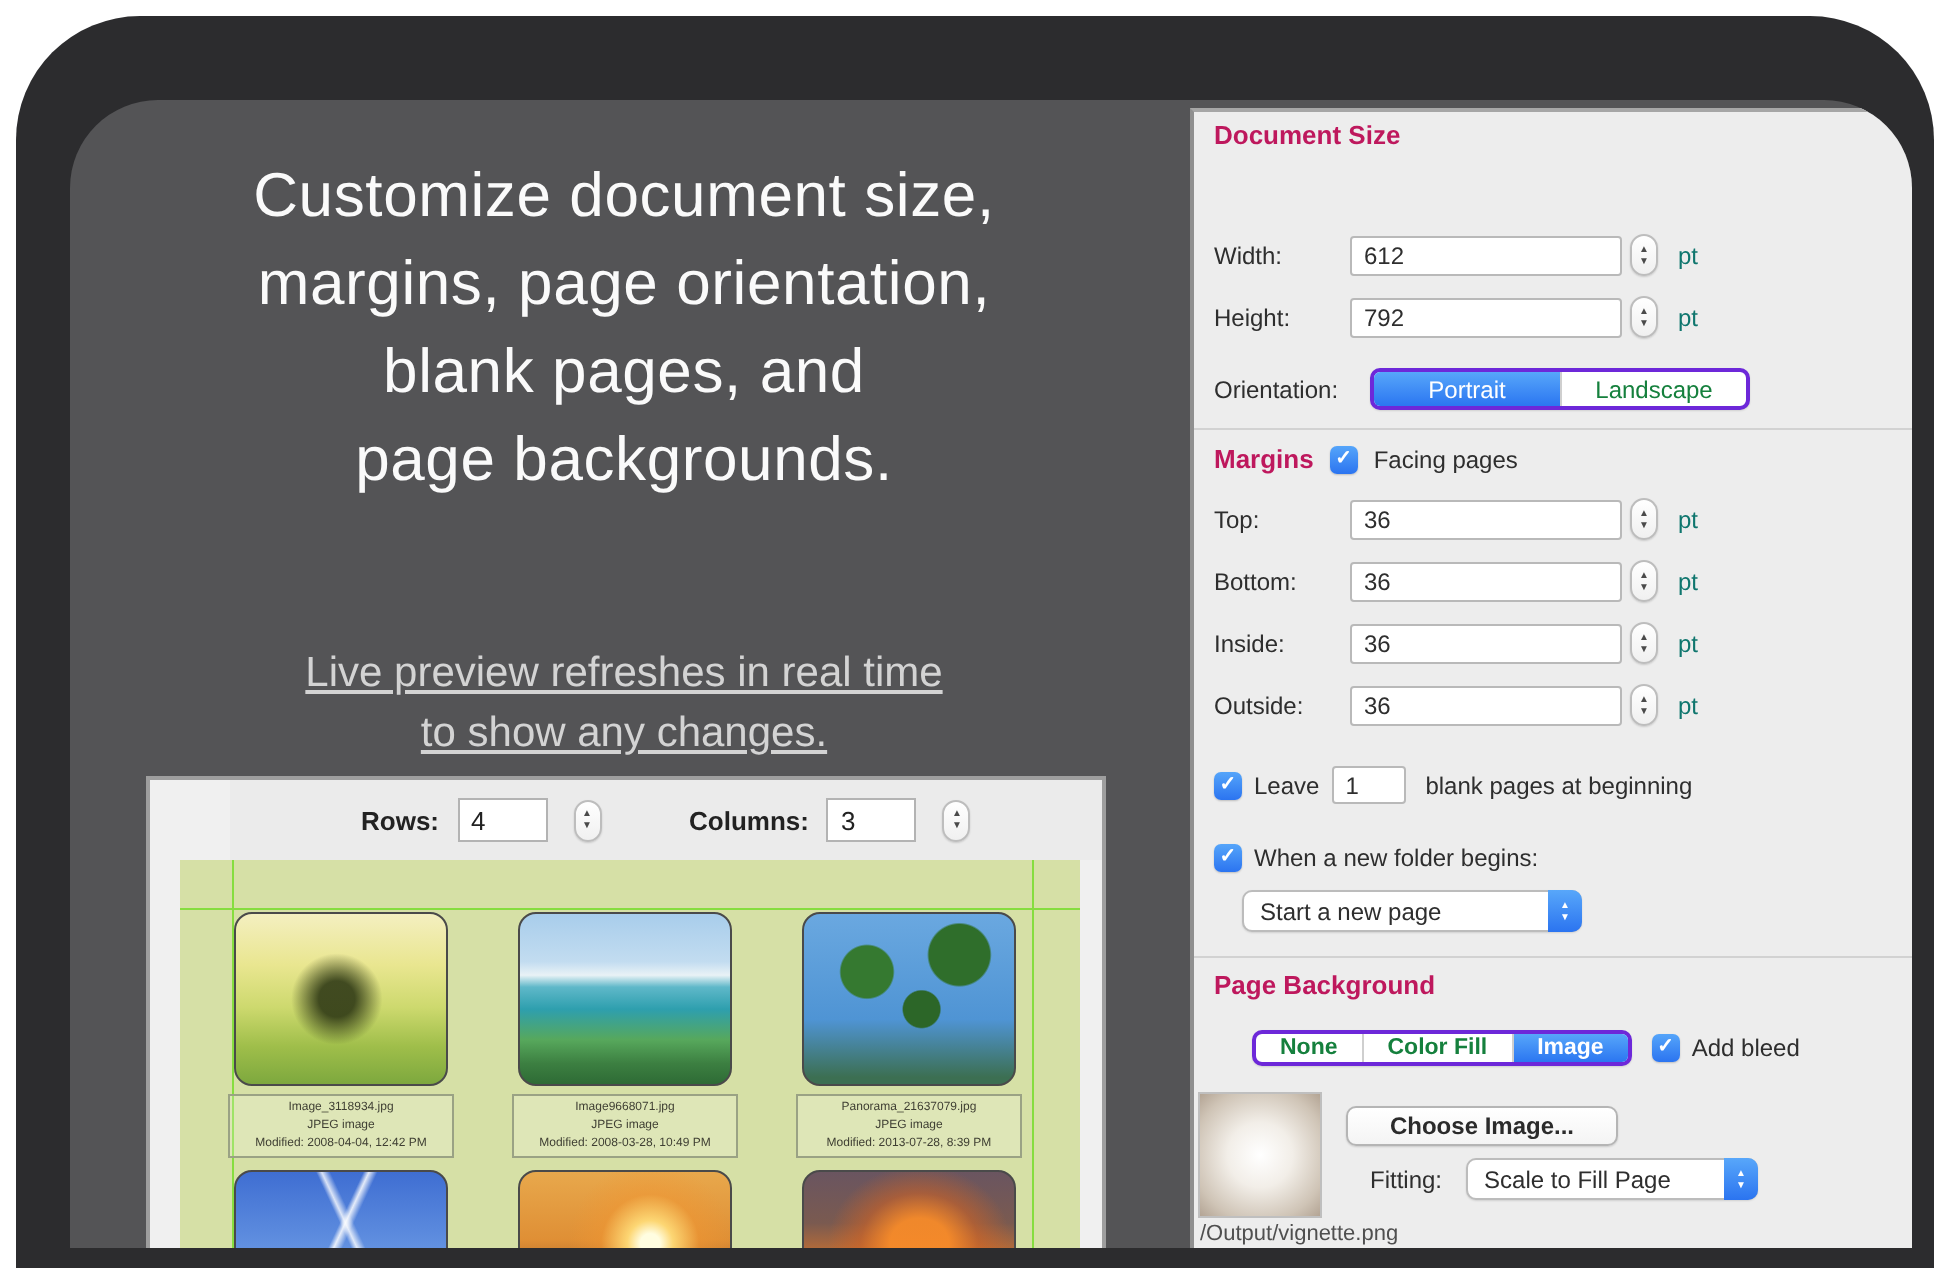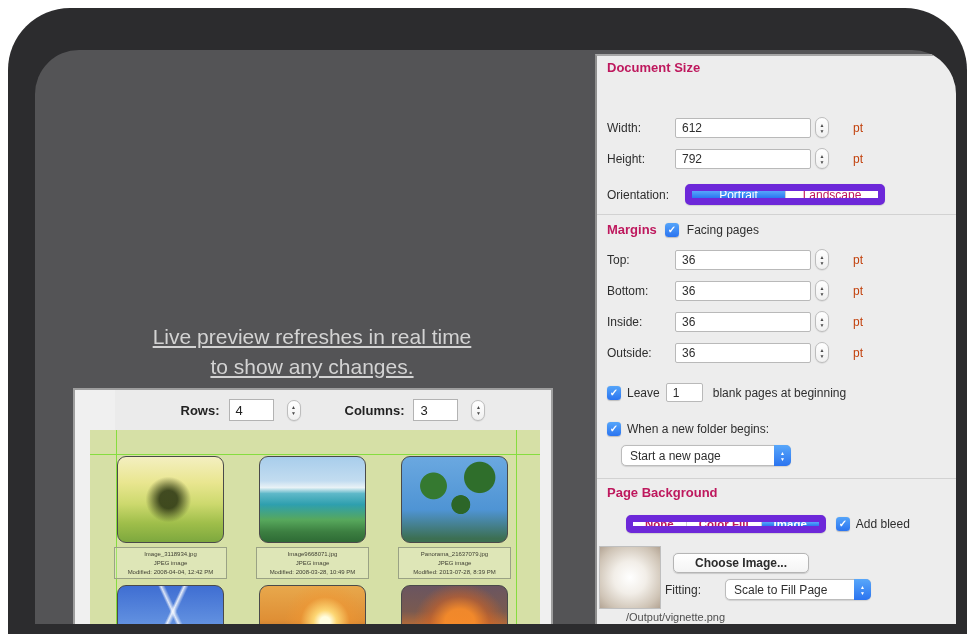--- a/index.html
+++ b/index.html
@@ -60,63 +60,69 @@
 
   
   .panel { position:absolute; left:560px; top:4px; width:361px; height:570px;
            background:#ededed; border-left:2px solid #8f8f8f; border-top:2px solid #a6a6a6;
            font-size:12px; color:#2e2e2e; }
   .prow { position:absolute; left:10px; right:8px; display:flex; align-items:center; }
   .ptitle { font-weight:700; font-size:13px; color:#be185d; }
   .plabel { width:68px; flex:none; }
   .tinput { width:136px; height:20px; background:#fff; border:1px solid #b9b9b9;
             border-radius:2px; display:flex; align-items:center; padding-left:6px; flex:none; }
-  .unit { color:#c2410c; margin-left:24px; }
+  .unit { color:#0f766e; margin-left:10px; }
   .stepper { width:14px; height:21px; margin-left:4px; flex:none;
              background:linear-gradient(#ffffff,#f0f0f0); border:1px solid #bdbdbd;
              border-radius:7px; display:flex; flex-direction:column; align-items:center;
              justify-content:center; color:#4a4a4a; box-shadow:0 .5px 1px rgba(0,0,0,.15); }
   .stepper span { font-size:5px; height:6px; line-height:6px; }
   .popup { height:21px; background:#fff; border:1px solid #bcbcbc; border-radius:5px;
            display:flex; align-items:center; flex:none; box-shadow:0 .5px 1px rgba(0,0,0,.12); }
   .popup-text { flex:1; padding-left:8px; white-space:nowrap; }
   .popup-cap { width:17px; align-self:stretch; margin:-1px -1px -1px 0;
                background:linear-gradient(#58a7fa,#2b74f0); border-radius:0 5px 5px 0;
                display:flex; flex-direction:column; align-items:center; justify-content:center;
                color:#fff; }
   .popup-cap span { font-size:5px; height:6px; line-height:6px; }
   .checkbox { width:14px; height:14px; border-radius:3.5px; flex:none;
               background:linear-gradient(#55a5fa,#2b74f0); display:flex; align-items:center;
               justify-content:center; color:#fff; box-shadow:0 .5px 1px rgba(0,0,0,.2); }
   .checkbox .ck { font-size:10px; font-weight:700; line-height:1; }
-  .seg { display:flex; border:7px solid #6d28d9; border-radius:5px; background:#fff;
+  .seg { display:flex; border:2px solid #6d28d9; border-radius:5px; background:#fff;
          overflow:hidden; height:21px; flex:none; box-shadow:0 .5px 1px rgba(0,0,0,.12); }
-  .seg-item { display:flex; align-items:center; justify-content:center; color:#be185d; }
+  .seg-item { display:flex; align-items:center; justify-content:center; color:#15803d; }
   .seg-item.sel { background:linear-gradient(#57a6fa,#2b76f1); color:#fff; }
   .seg-item + .seg-item { border-left:1px solid #cfcfcf; }
   .seg-o .seg-item { width:93px; }
   .seg-pb { height:18px;margin-left:24px; }
   .seg-pb .seg-item { padding:0 12px; font-weight:700; font-size:11.5px; }
   .sep { position:absolute; left:0; right:0; height:1px; background:#d2d2d2; }
   .btn { position:absolute; height:20px; background:linear-gradient(#ffffff,#f4f4f4);
          border:1px solid #b5b5b5; border-radius:5px; display:flex; align-items:center;
          justify-content:center; font-weight:700; color:#2b2b2b;
          box-shadow:0 .5px 1px rgba(0,0,0,.15); }
   .thumb { position:absolute; left:2px; top:490px; width:62px; height:63px;
            border:1px solid #bfbfbf;
            background:radial-gradient(circle at 50% 50%, #ffffff 0%, #f2eee8 38%, #cfc4b6 78%, #b3a494 100%); }
-  .path { position:absolute; left:3px; top:555px; font-size:11px; color:#4f4f4f;margin-left:26px; }
+  .path { position:absolute; left:3px; top:555px; font-size:11px; color:#4f4f4f; }
 </style>
 </head>
 <body>
 
 <div class="stage">
   <div class="bezel">
     <div class="screen">
 
+      <div class="hero">
+        <div>Customize document size,</div>
+        <div>margins, page orientation,</div>
+        <div>blank pages, and</div>
+        <div>page backgrounds.</div>
+      </div>
       <div class="sub">
         <div>Live preview refreshes in real time</div>
         <div>to show any changes.</div>
       </div>
 
       <div class="preview">
         <div class="preview-bar">
           <span>Rows:</span>
           <span class="pv-input">4</span>
           <span class="stepper">
@@ -290,21 +296,21 @@
           <span class="checkbox">
               <span class="ck">✓</span>
             </span>
           <span style="margin-left:-4px">Add bleed</span>
         </div>
 
         <div class="thumb"></div>
 
         <div class="btn" style="left:76px; top:497px; width:136px">Choose Image...</div>
 
-        <div class="prow" style="top:523px; left:68px; gap:24px">
+        <div class="prow" style="top:523px; left:88px; gap:12px">
           <span>Fitting:</span>
           <span class="popup" style="width:146px">
             <span class="popup-text">Scale to Fill Page</span>
             <span class="popup-cap">
                 <span>▲</span>
                 <span>▼</span>
               </span>
           </span>
         </div>
 

